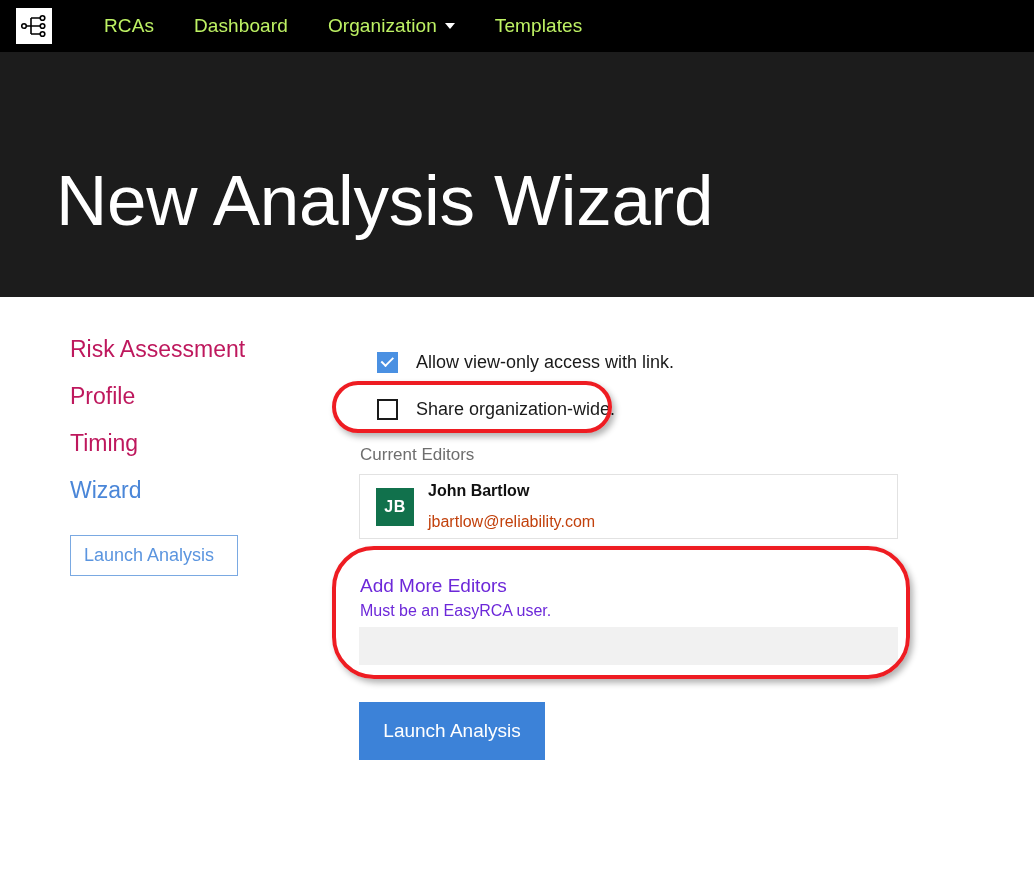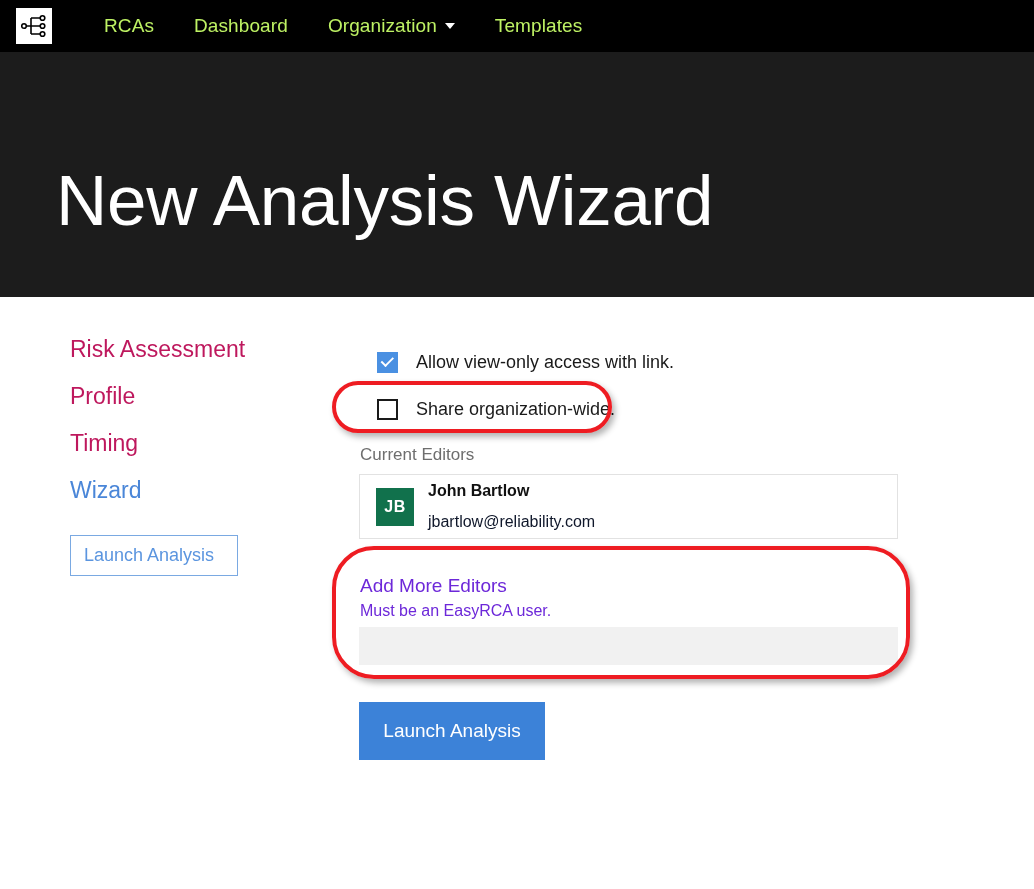--- a/index.html
+++ b/index.html
@@ -203,21 +203,21 @@
   }
   .editor-text { margin-left: 14px; }
   .editor-name {
     font-size: 16px;
     font-weight: bold;
     color: #111111;
     line-height: 19px;
   }
   .editor-email {
     font-size: 16px;
-    color: #0f172a;
+    color: #c2410c;
     line-height: 20px;
     margin-top: 12px;
   }
 
   .add-editors-title {
     font-size: 19px;
     color: #6d28d9;
     margin-top: 36px;
     margin-left: 1px;
   }

